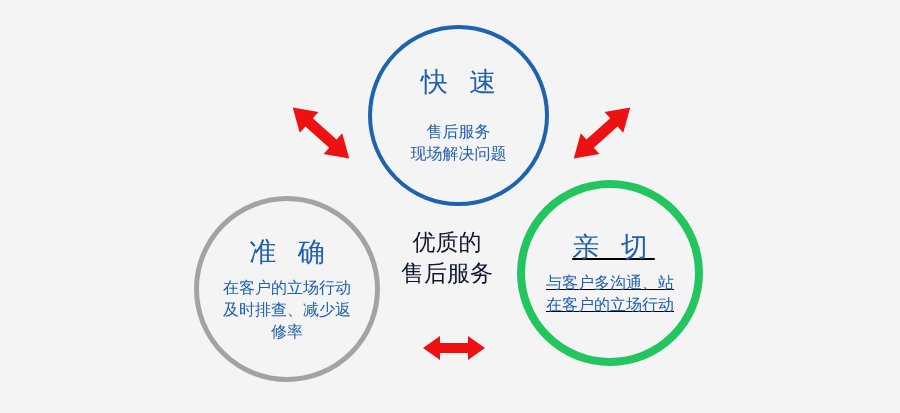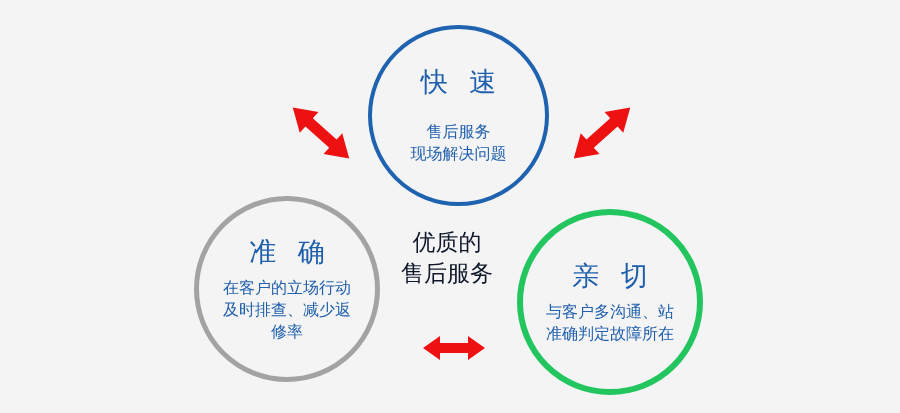--- a/index.html
+++ b/index.html
@@ -42,24 +42,25 @@
   }
   .circle-left {
     left: 194px;
     top: 196px;
     width: 186px;
     height: 186px;
     border: 5px solid #a3a3a3;
   }
   .circle-right {
     left: 517px;
-    top: 209px;
+    top: 180px;
     width: 186px;
     height: 186px;
-    border: 6px solid #22c55e;
+    border: 8px solid #22c55e;
+    text-decoration: underline;
   }
 
   .circle-title {
     font-size: 27px;
     line-height: 32px;
     color: #1e5fad;
     letter-spacing: 7px;
     text-indent: 7px;
     font-weight: 400;
     white-space: nowrap;
@@ -128,21 +129,21 @@
   <div class="circle circle-left">
     <div class="circle-title">准 确</div>
     <div class="circle-body">在客户的立场行动
 及时排查、减少返
 修率</div>
   </div>
 
   <div class="circle circle-right">
     <div class="circle-title">亲 切</div>
     <div class="circle-body">与客户多沟通、站
-准确判定故障所在</div>
+在客户的立场行动</div>
   </div>
 
   <div class="center-caption">优质的
 售后服务</div>
 
   <div class="arrow arrow-left-upper">
     <svg viewBox="0 0 66 80" xmlns="http://www.w3.org/2000/svg" aria-hidden="true">
       <g transform="rotate(-48 33 40)">
         <path d="M33 2 L47 24 L38.5 24 L38.5 56 L47 56 L33 78 L19 56 L27.5 56 L27.5 24 L19 24 Z" fill="#ee1111"></path>
       </g>

